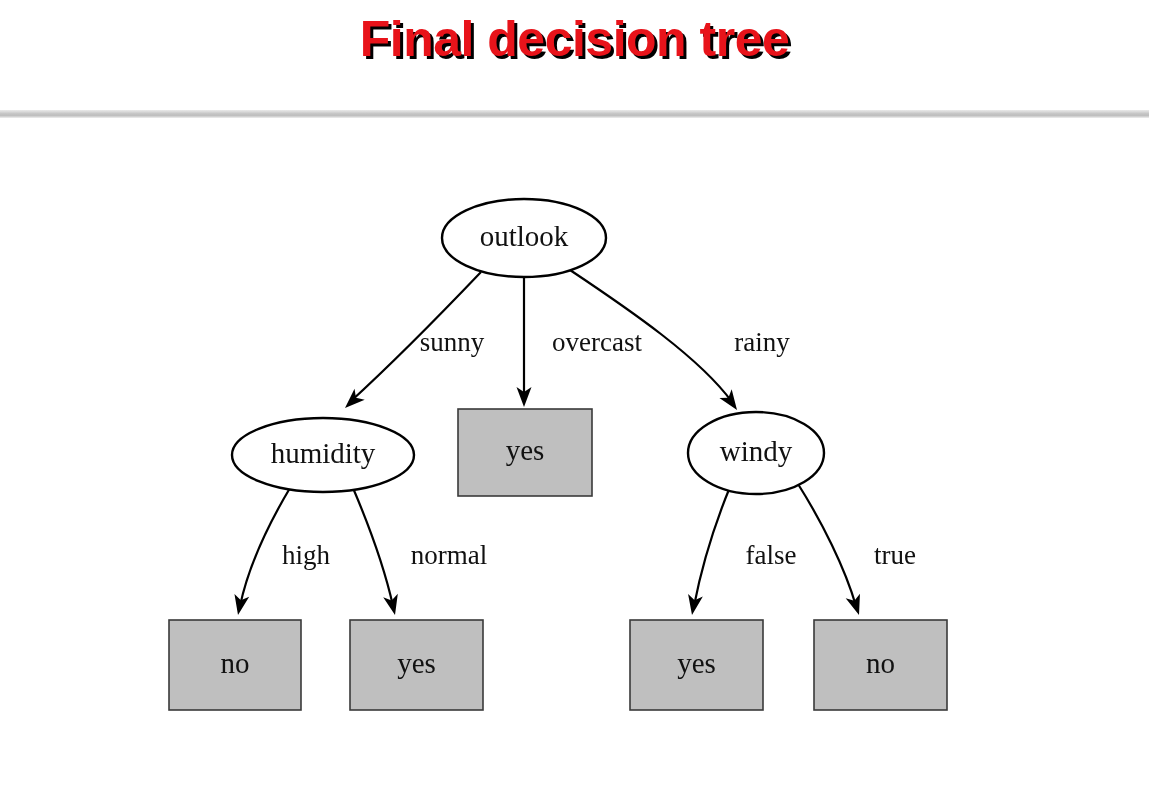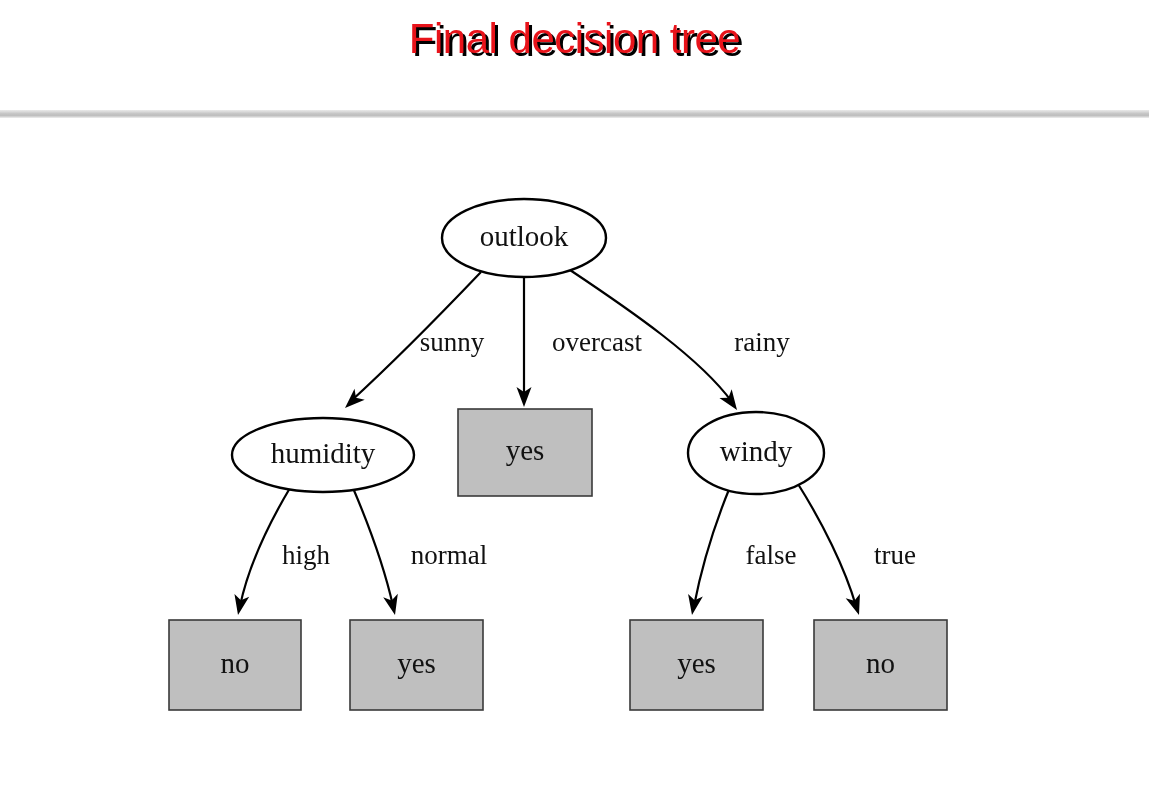--- a/index.html
+++ b/index.html
@@ -16,22 +16,22 @@
   }
 
   
   .slide-title {
     position: absolute;
     left: 0;
     top: 8px;
     width: 1149px;
     text-align: center;
     font-family: "Liberation Sans", sans-serif;
-    font-weight: normal;
-    font-size: 42px;
+    font-weight: bold;
+    font-size: 50px;
     line-height: 62px;
     letter-spacing: -0.5px;
     color: #e8131a;
     text-shadow: 3px 3px 0 #000000;
     white-space: nowrap;
   }
 
   
   .title-rule {
     position: absolute;

